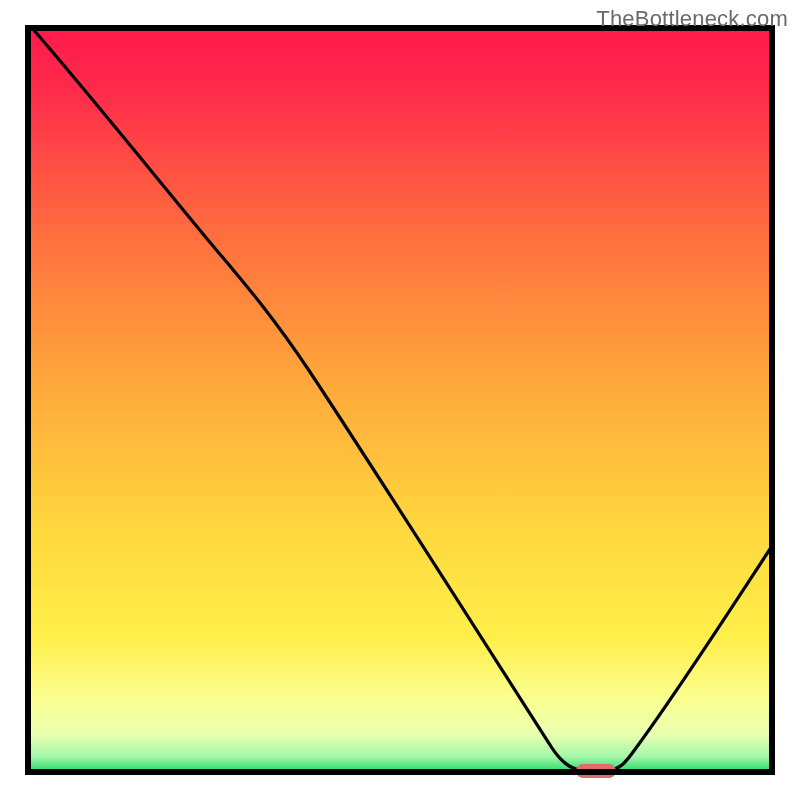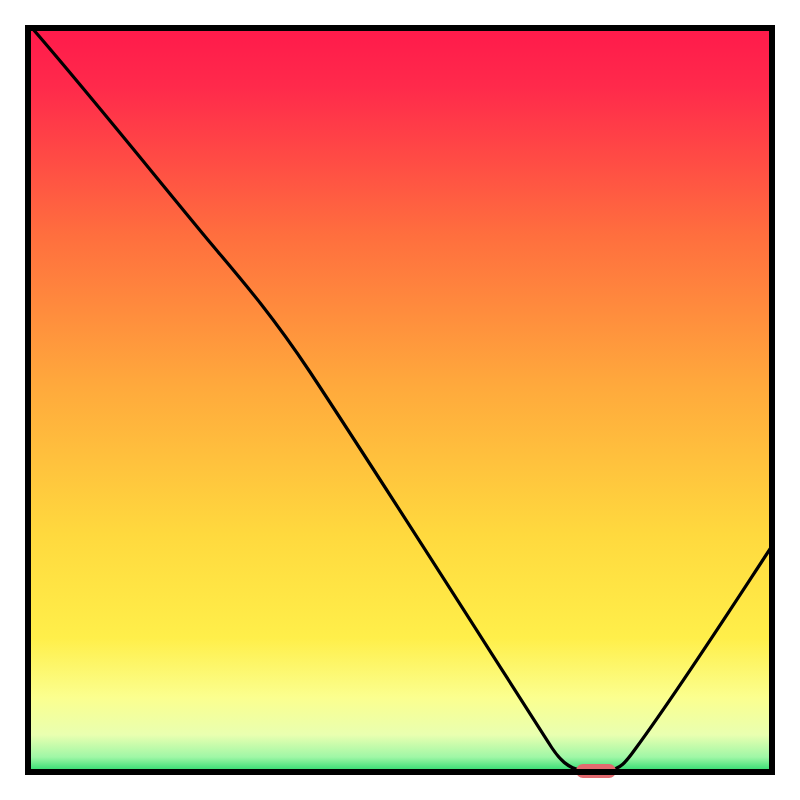--- a/index.html
+++ b/index.html
@@ -66,13 +66,14 @@
                L 608 770
                C 620 770, 626 762, 636 748
                C 680 688, 730 610, 772 546"></path>
     </g>
 
     <rect x="576" y="764" width="40" height="14" rx="7" ry="7" fill="#e26a6f"></rect>
 
     <rect x="28" y="28" width="744" height="744" fill="none" stroke="#000000" stroke-width="6"></rect>
   </svg>
 
+  <div class="watermark">TheBottleneck.com</div>
 </div>
 
 </body></html>

